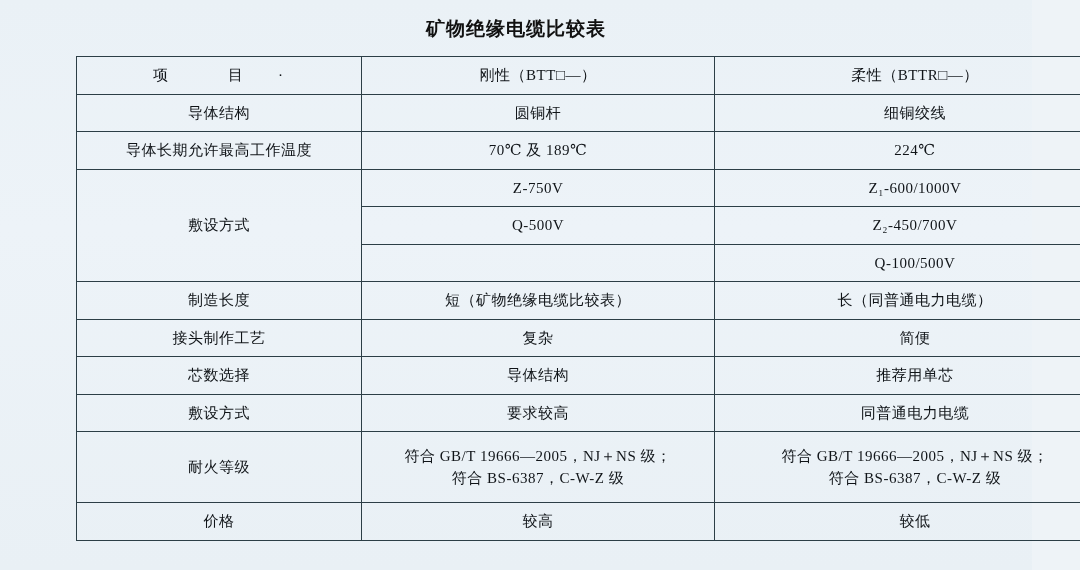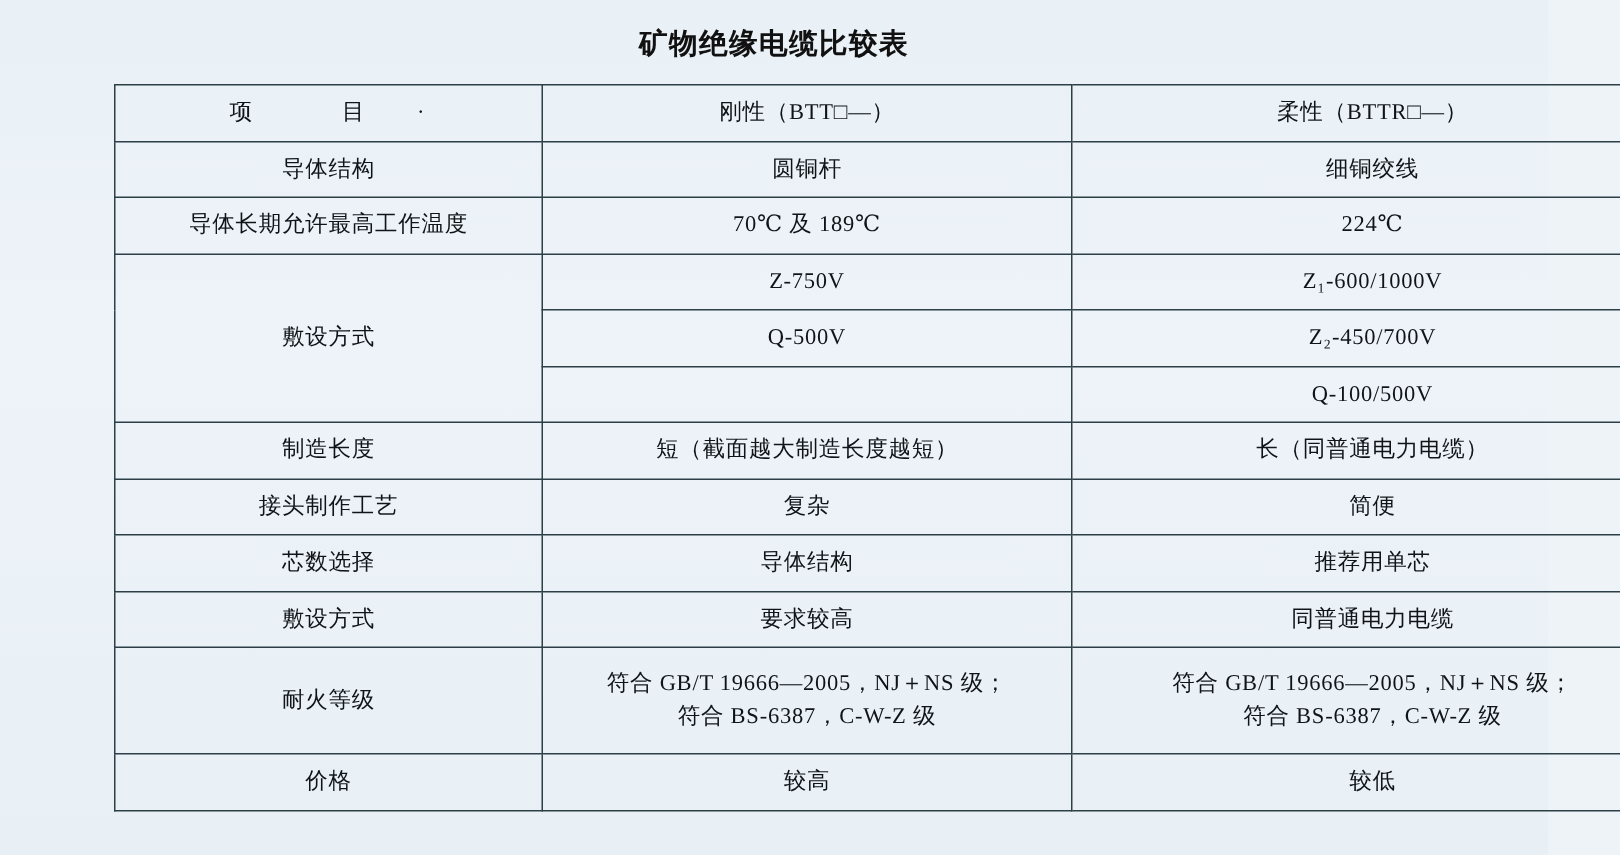--- a/index.html
+++ b/index.html
@@ -112,21 +112,21 @@
           <td class="col-rigid">Q-500V</td>
           <td class="col-flex">Z₂-450/700V</td>
         </tr>
         <tr>
           <td class="col-rigid">&nbsp;</td>
           <td class="col-flex">Q-100/500V</td>
         </tr>
 
         <tr>
           <td class="col-item">制造长度</td>
-          <td class="col-rigid">短（截面越大制造长度越短）</td>
+          <td class="col-rigid">短（矿物绝缘电缆比较表）</td>
           <td class="col-flex">长（同普通电力电缆）</td>
         </tr>
 
         <tr>
           <td class="col-item">接头制作工艺</td>
           <td class="col-rigid">复杂</td>
           <td class="col-flex">简便</td>
         </tr>
 
         <tr>

